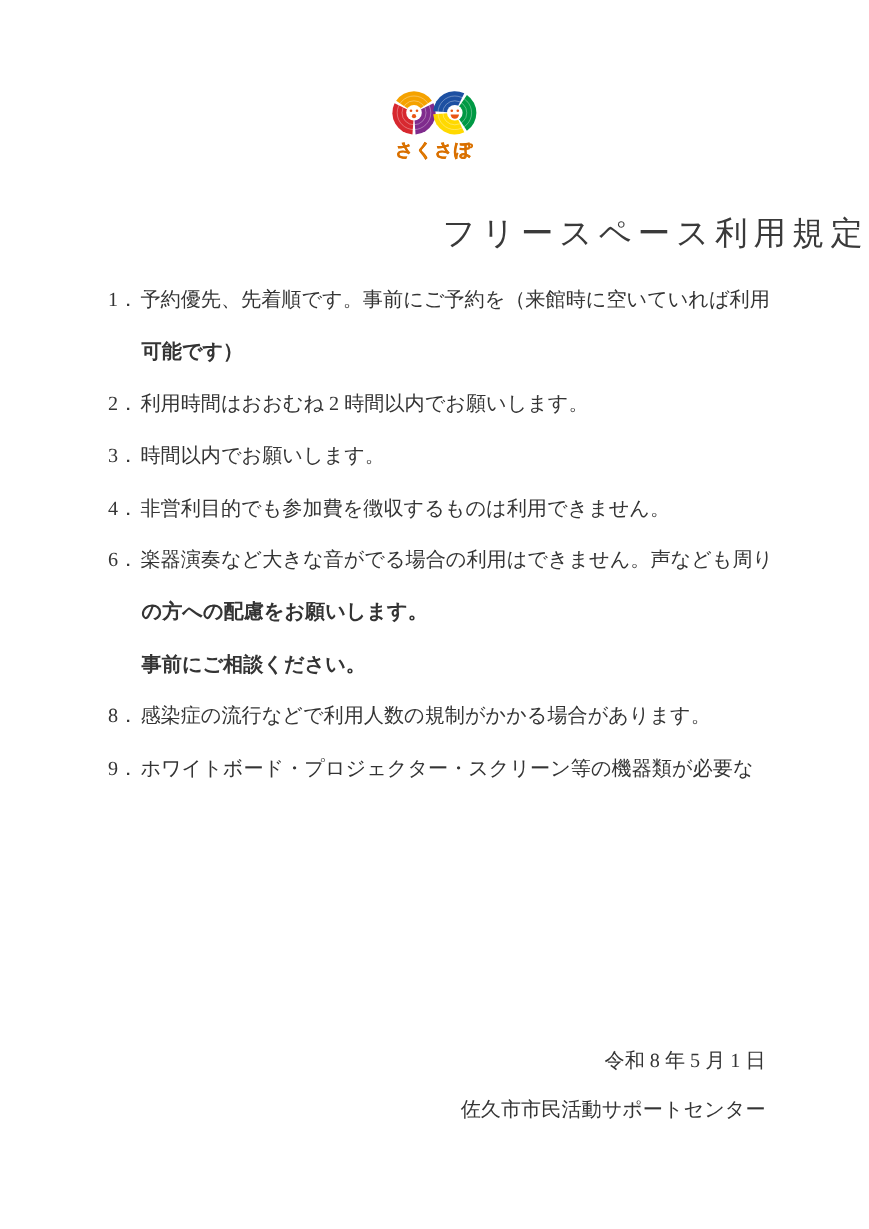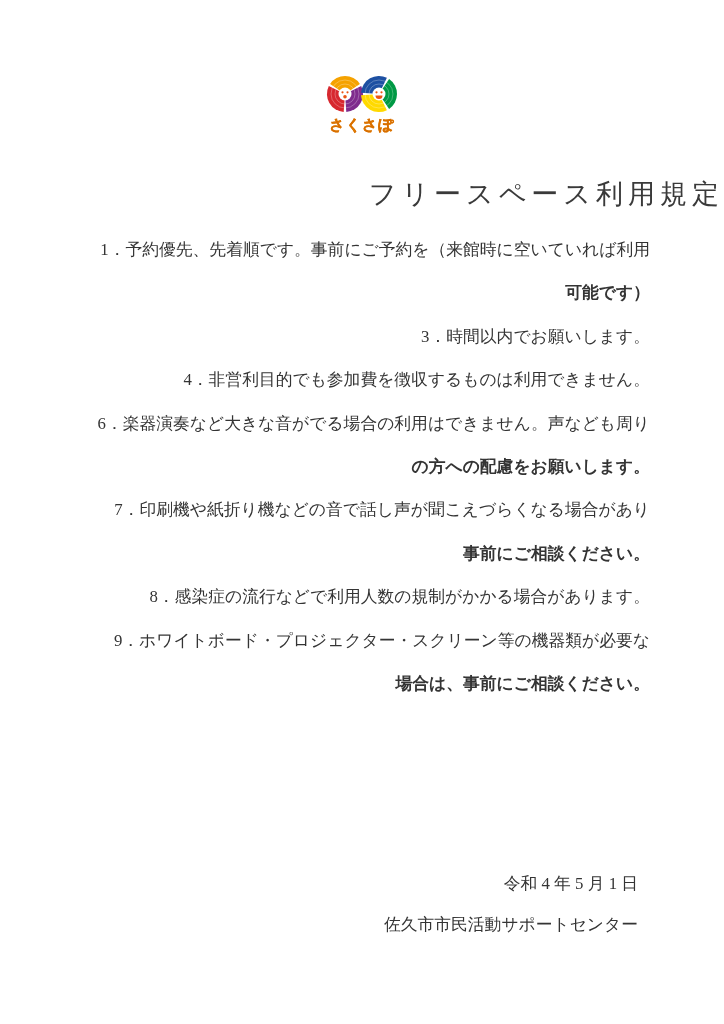--- a/index.html
+++ b/index.html
@@ -15,21 +15,21 @@
 
   .doc-title {
     position: absolute; top: 176px; left: 0; width: 724px;
     text-align: right;
     font-size: 27px; letter-spacing: 5px; text-indent: 5px;
     color: #3a3a3a;
   }
 
   .rules {
     position: absolute; top: 228px; left: 90px; width: 560px;
-    font-size: 16.8px; color: #343434; text-align: right;
+    font-size: 16.8px; color: #343434;
   }
   .rline { line-height: 43.4px; white-space: nowrap; }
   .rline.cont { padding-left: 28px; font-weight: bold; }
   .num { display: inline-block; min-width: 27px; }
 
   .footer-date, .footer-org {
     position: absolute; right: 86px;
     font-size: 16.8px; color: #343434; white-space: nowrap;
   }
   .footer-date { top: 872px; }
@@ -76,47 +76,48 @@
 
   <div class="doc-title">フリースペース利用規定</div>
 
   <div class="rules">
 
     <div class="rule">
       <div class="rline"><span class="num">1．</span><span>予約優先、先着順です。事前にご予約を（来館時に空いていれば利用</span></div>
       <div class="rline cont">可能です）</div>
     </div>
 
+    <div class="rule">
+      <div class="rline"><span class="num">2．</span><span>利用時間はおおむね 2 時間以内でお願いします。</span></div>
+    </div>
 
     <div class="rule">
       <div class="rline"><span class="num">3．</span><span>時間以内でお願いします。</span></div>
     </div>
 
     <div class="rule">
       <div class="rline"><span class="num">4．</span><span>非営利目的でも参加費を徴収するものは利用できません。</span></div>
     </div>
 
 
     <div class="rule">
       <div class="rline"><span class="num">6．</span><span>楽器演奏など大きな音がでる場合の利用はできません。声なども周り</span></div>
       <div class="rline cont">の方への配慮をお願いします。</div>
     </div>
 
     <div class="rule">
-      <div class="rline"><span class="num">7．</span><span>印刷機や紙折り機などの音で話し声が聞こえづらくなる場合があり</span></div>
       <div class="rline cont">事前にご相談ください。</div>
     </div>
 
     <div class="rule">
       <div class="rline"><span class="num">8．</span><span>感染症の流行などで利用人数の規制がかかる場合があります。</span></div>
     </div>
 
     <div class="rule">
       <div class="rline"><span class="num">9．</span><span>ホワイトボード・プロジェクター・スクリーン等の機器類が必要な</span></div>
-      <div class="rline cont">場合は、事前にご相談ください。</div>
     </div>
 
   </div>
 
-  <div class="footer-date">令和 4 年 5 月 1 日</div>
+  <div class="footer-date">令和 8 年 5 月 1 日</div>
   <div class="footer-org">佐久市市民活動サポートセンター</div>
 
 </div>
 
 </body></html>

